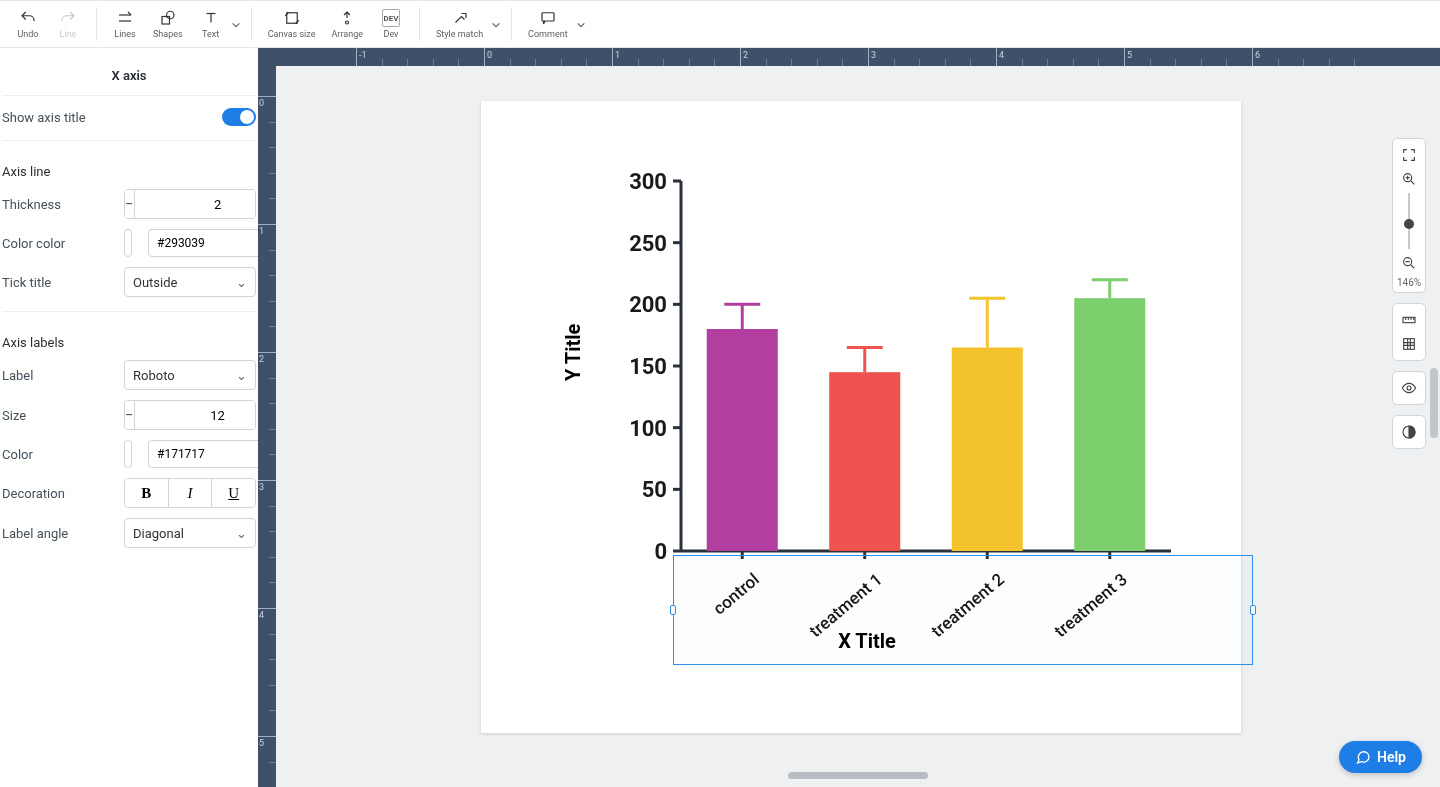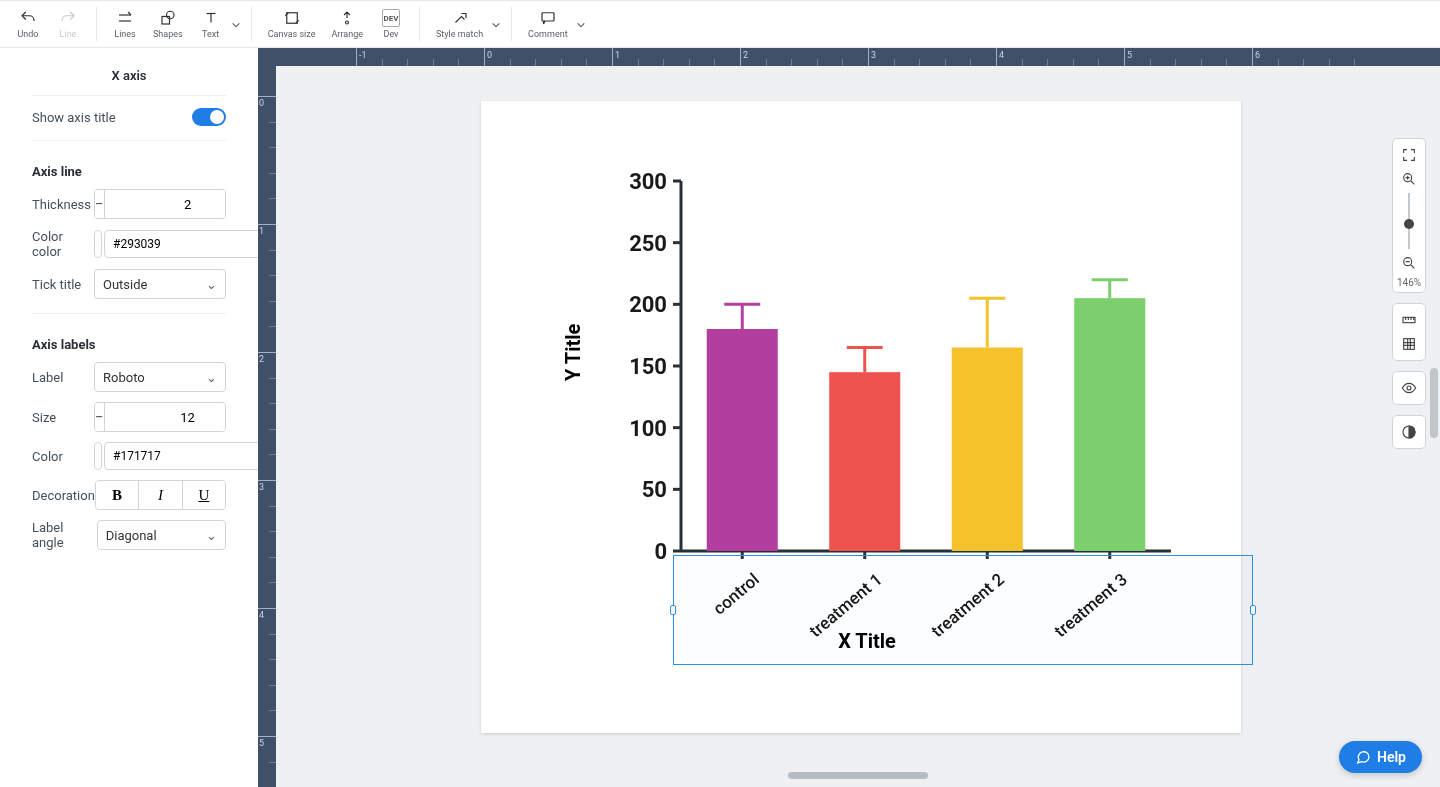--- a/index.html
+++ b/index.html
@@ -16,36 +16,36 @@
 .tb-btn.disabled .ic svg, .tb-btn.disabled .lbl { color: #c6c9cc; }
 .tb-btn svg { stroke: currentColor; fill: none; stroke-width: 1.6; }
 .tb-caret { width: 12px; align-self: center; color: #666; cursor: pointer; }
 .feedback-btn { margin-left: auto; align-self: center; display: flex; align-items: center; gap: 8px; border: 1px solid #d0d5da; border-radius: 4px; padding: 6px 12px; font-size: 13px; font-weight: 600; color: #333; cursor: pointer; }
 .feedback-btn .mega { color: #19b7c4; }
 
 
 .main { flex: 1; display: flex; min-height: 0; }
 
 
-.sidepanel { width: 258px; background: #fff; padding: 14px 32px; overflow-y: auto; font-size: 13px; color: #333; }
+.sidepanel { width: 258px; background: #fff; padding: 14px 2px; overflow-y: auto; font-size: 13px; color: #333; }
 .panel-title { text-align: center; font-weight: 600; color: #2a2f35; padding: 6px 0 12px; border-bottom: 1px solid #eceef0; margin-bottom: 12px; }
 .prop-row { display: flex; align-items: center; justify-content: space-between; margin: 10px 0; }
 .prop-row label { color: #45505b; }
-.section-head { font-weight: 700; color: #2a2f35; margin: 23px 0 6px; }
+.section-head { font-weight: 400; color: #2a2f35; margin: 23px 0 6px; }
 .divider { height: 1px; background: #eceef0; margin: 14px 0; }
 
 .toggle { width: 34px; height: 18px; background: #1f7de6; border-radius: 9px; position: relative; cursor: pointer; }
 .toggle::after { content: ""; position: absolute; width: 14px; height: 14px; background: #fff; border-radius: 50%; top: 2px; right: 2px; }
 
 .stepper { display: flex; border: 1px solid #d0d5da; border-radius: 4px; overflow: hidden; width: 132px; height: 30px; }
 .stepper button { width: 30px; background: #fff; border: none; border-right: 1px solid #d0d5da; cursor: pointer; font-size: 15px; color: #555; }
 .stepper button:last-child { border-right: none; border-left: 1px solid #d0d5da; }
 .stepper input { flex: 1; border: none; text-align: center; font-size: 13px; }
 
-.colorbox-row { display: flex; gap: 2px; width: 132px; }
+.colorbox-row { display: flex; gap: 16px; width: 132px; }
 .swatch { width: 28px; height: 28px; border: 1px solid #d0d5da; border-radius: 4px; padding: 3px; cursor: pointer; }
 .swatch .chip { width: 100%; height: 100%; border-radius: 2px; }
 .hexinput { flex: 1; border: 1px solid #d0d5da; border-radius: 4px; padding: 0 8px; font-size: 12px; height: 28px; }
 
 .select { width: 132px; height: 30px; border: 1px solid #d0d5da; border-radius: 4px; padding: 0 8px; display: flex; align-items: center; justify-content: space-between; cursor: pointer; font-size: 13px; color: #333; }
 .select .caret { color: #666; }
 
 .deco-row { width: 132px; display: flex; border: 1px solid #d0d5da; border-radius: 4px; overflow: hidden; height: 30px; }
 .deco-row button { flex: 1; background: #fff; border: none; border-right: 1px solid #d0d5da; cursor: pointer; font-family: Georgia, serif; font-size: 15px; }
 .deco-row button:last-child { border-right: none; }

